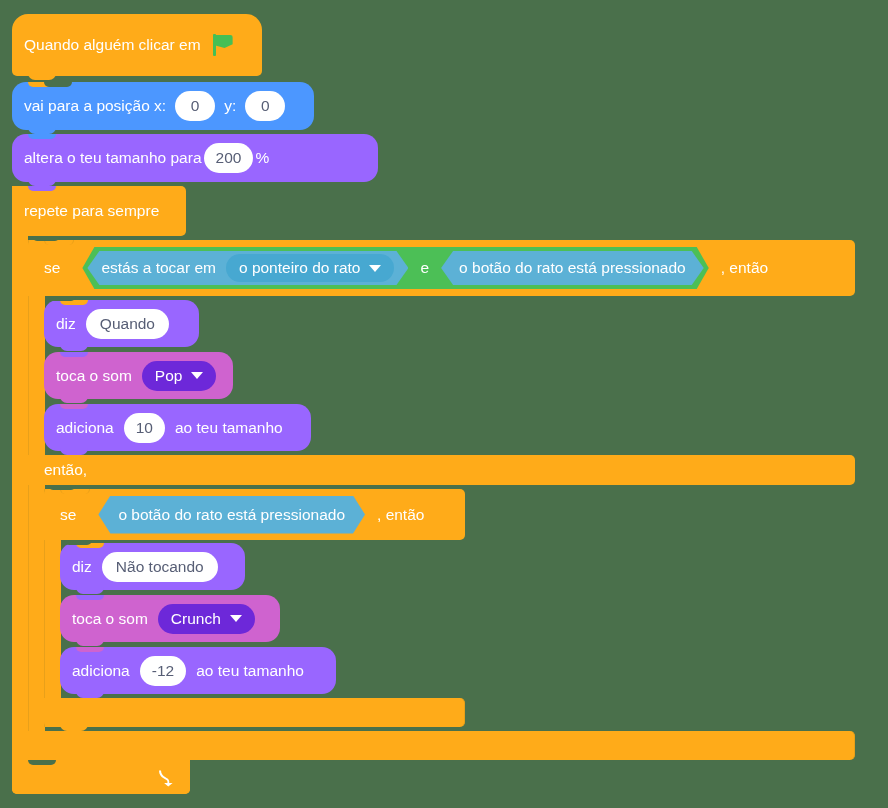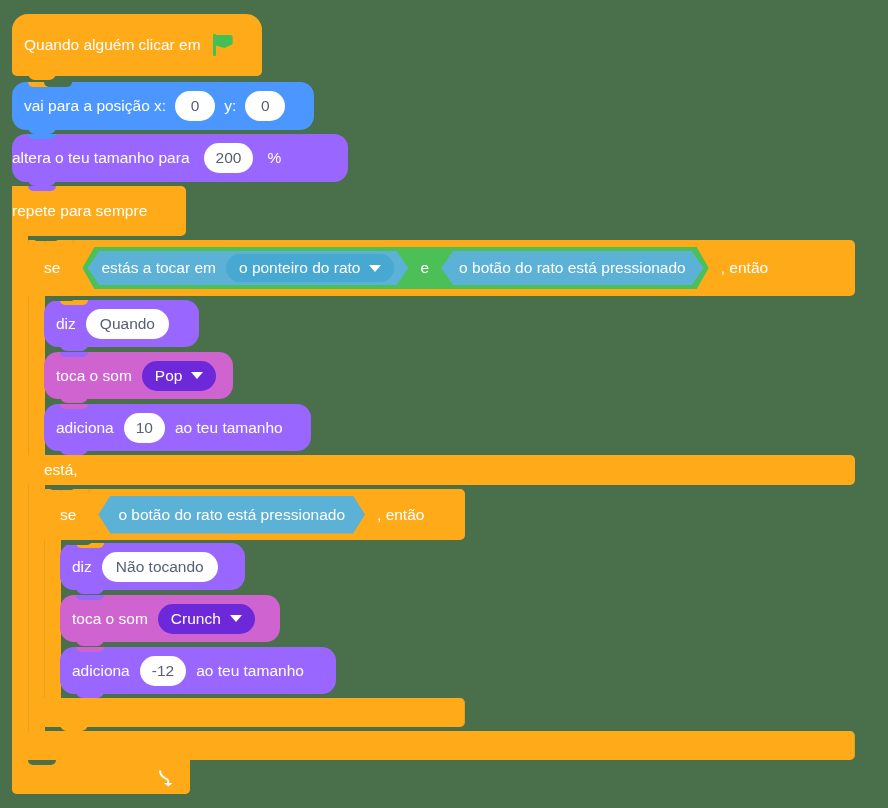--- a/index.html
+++ b/index.html
@@ -156,31 +156,31 @@
 
   <div class="blk c-motion stack" style="left:12px; top:82px; width:302px; height:48px; padding-left:12px; gap:9px;">
     <span class="notch-top" style="position:absolute;left:16px;top:0;width:28px;height:5px;border-bottom-left-radius:7px;border-bottom-right-radius:7px;background:#ffab19;"></span>
     <span class="lbl">vai para a posição x:</span>
     <span class="oval">0</span>
     <span class="lbl">y:</span>
     <span class="oval">0</span>
     <span style="position:absolute; left:16px; bottom:-4px; width:28px; height:8px; background:#4c97ff; border-bottom-left-radius:7px; border-bottom-right-radius:7px;"></span>
   </div>
 
-  <div class="blk c-looks stack" style="left:12px; top:134px; width:336px; height:48px; gap:14px;">
+  <div class="blk c-looks stack" style="left:12px; top:134px; width:366px; height:48px; padding-left:12px; gap:2px;">
     <span style="position:absolute;left:16px;top:0;width:28px;height:5px;border-bottom-left-radius:7px;border-bottom-right-radius:7px;background:#4c97ff;"></span>
     <span class="lbl">altera o teu tamanho para</span>
     <span class="oval">200</span>
     <span class="lbl">%</span>
     <span style="position:absolute; left:16px; bottom:-4px; width:28px; height:8px; background:#9966ff; border-bottom-left-radius:7px; border-bottom-right-radius:7px;"></span>
   </div>
 
   <div class="c-control" style="position:absolute; left:12px; top:186px; width:16px; height:590px;"></div>
 
-  <div class="blk c-control" style="left:12px; top:186px; width:174px; height:50px; border-radius:5px 5px 5px 0; ">
+  <div class="blk c-control" style="left:12px; top:186px; width:174px; height:50px; border-radius:5px 5px 5px 0; padding-left:12px;">
     <span style="position:absolute;left:16px;top:0;width:28px;height:5px;border-bottom-left-radius:7px;border-bottom-right-radius:7px;background:#9966ff;"></span>
     <span class="lbl">repete para sempre</span>
   </div>
 
   <div style="position:absolute; left:32px; top:236px; width:28px; height:5px; background:#4a704b; border-bottom-left-radius:7px; border-bottom-right-radius:7px; z-index:2;"></div>
 
   <div class="blk c-control" style="left:12px; top:746px; width:178px; height:48px; border-radius:0 5px 5px 5px;">
     <span class="loop-arrow" style="right:14px; top:15px;">
       <svg width="18" height="18" viewBox="0 0 18 18">
         <path d="M4.5 3.2 C4.5 9.2 12 9.0 12 12.6 L12 14.4 L15 14.4 L11.2 17.6 L7.4 14.4 L10.3 14.4 L10.3 12.6 C10.3 10.2 2.8 10.4 2.8 3.2 Z" fill="#ffffff"></path>
@@ -232,21 +232,21 @@
 
   <div class="blk c-looks stack" style="left:44px; top:404px; width:267px; height:47px; padding-left:12px; gap:10px;">
     <span style="position:absolute;left:16px;top:0;width:28px;height:5px;border-bottom-left-radius:7px;border-bottom-right-radius:7px;background:#cf63cf;"></span>
     <span class="lbl">adiciona</span>
     <span class="oval">10</span>
     <span class="lbl">ao teu tamanho</span>
     <span style="position:absolute; left:16px; bottom:-4px; width:28px; height:8px; background:#9966ff; border-bottom-left-radius:7px; border-bottom-right-radius:7px;"></span>
   </div>
 
   <div class="blk c-control" style="left:28px; top:455px; width:827px; height:30px; border-radius:0 5px 5px 0; padding-left:16px;">
-    <span class="lbl">está,</span>
+    <span class="lbl">então,</span>
   </div>
   <div style="position:absolute; left:48px; top:485px; width:28px; height:5px; background:#4a704b; border-bottom-left-radius:7px; border-bottom-right-radius:7px; z-index:2;"></div>
 
   <div class="c-control" style="position:absolute; left:44px; top:489px; width:16px; height:238px; border-left:1px solid #e8a01a;"></div>
   <div class="blk c-control" style="left:44px; top:489px; width:421px; height:51px; border-radius:5px 5px 5px 0; padding-left:16px;">
     <span style="position:absolute;left:16px;top:0;width:28px;height:5px;border-bottom-left-radius:7px;border-bottom-right-radius:7px;background:#ffab19;border-left:1px solid #e8a01a;border-right:1px solid #e8a01a;"></span>
     <span class="lbl" style="margin-right:22px;">se</span>
     <span class="hex blue-in" style="height:38px; padding:0 20px; background:#5cb1d6;">
       <span class="lbl">o botão do rato está pressionado</span>
     </span>

